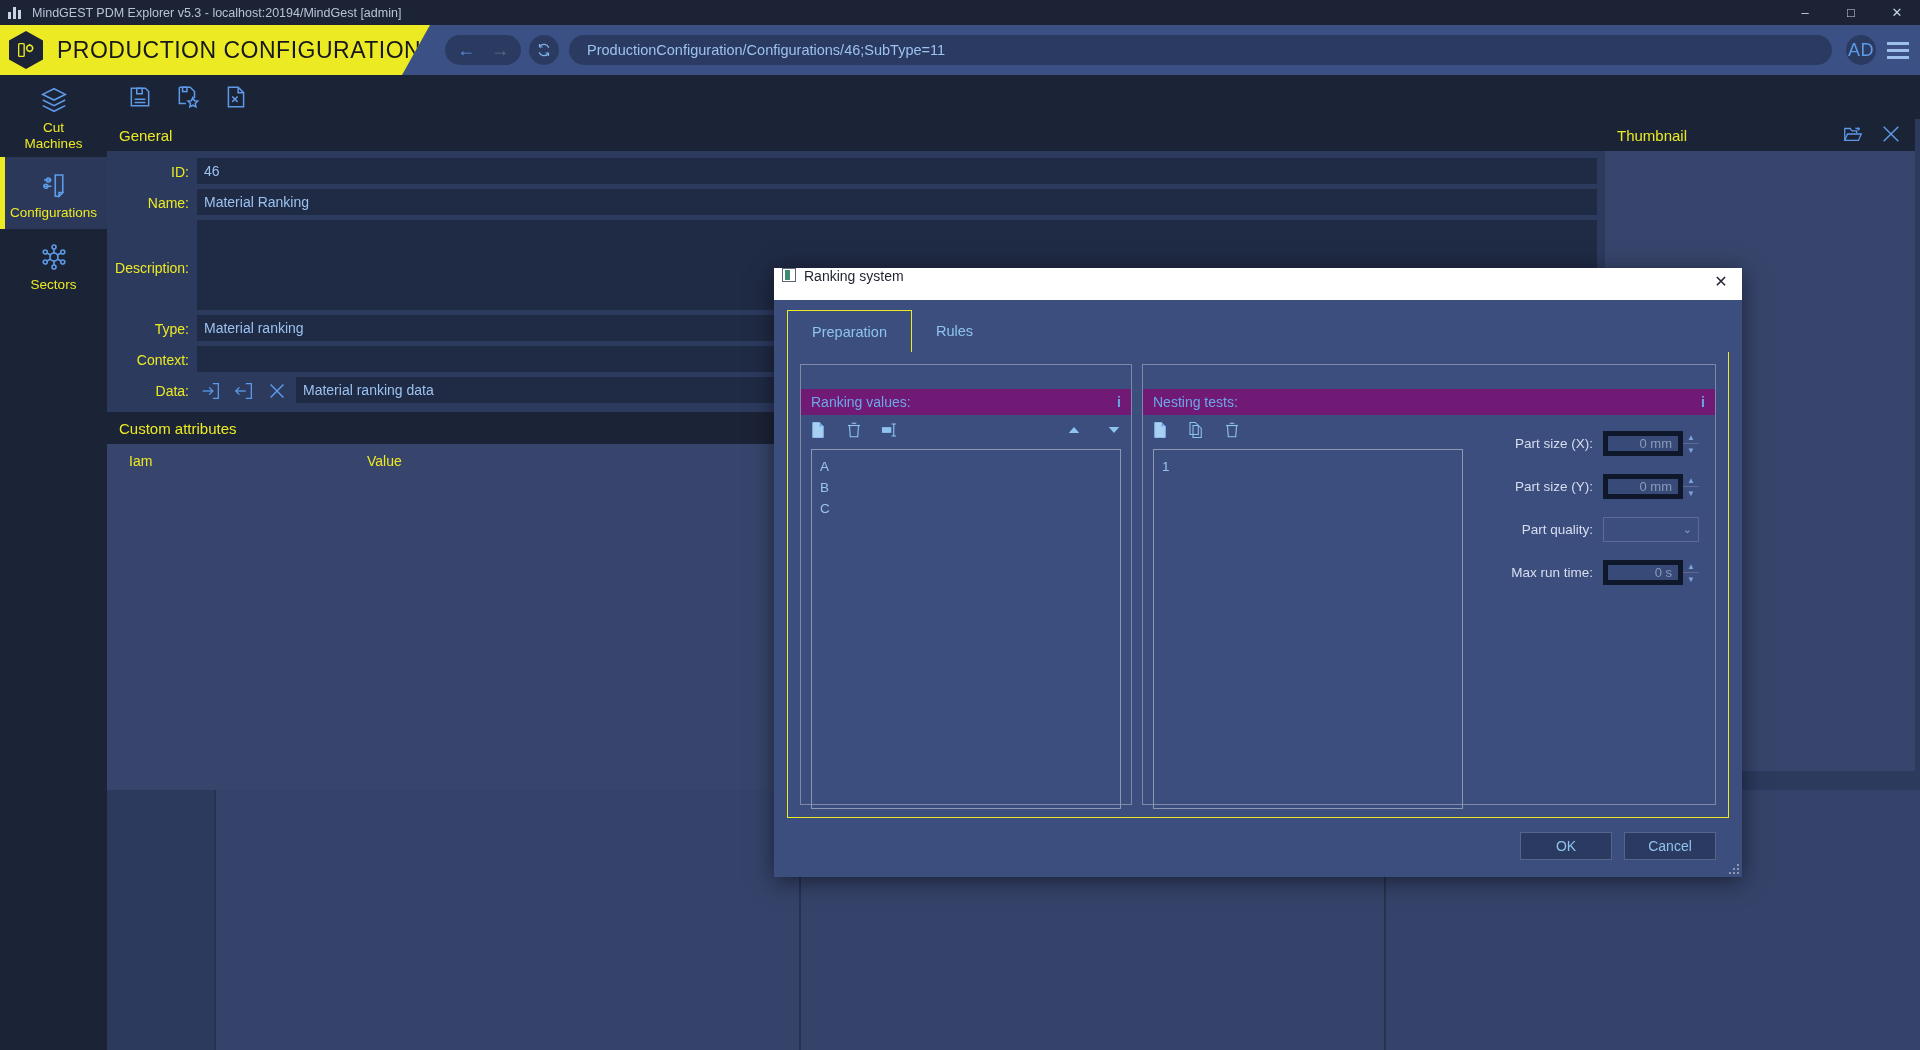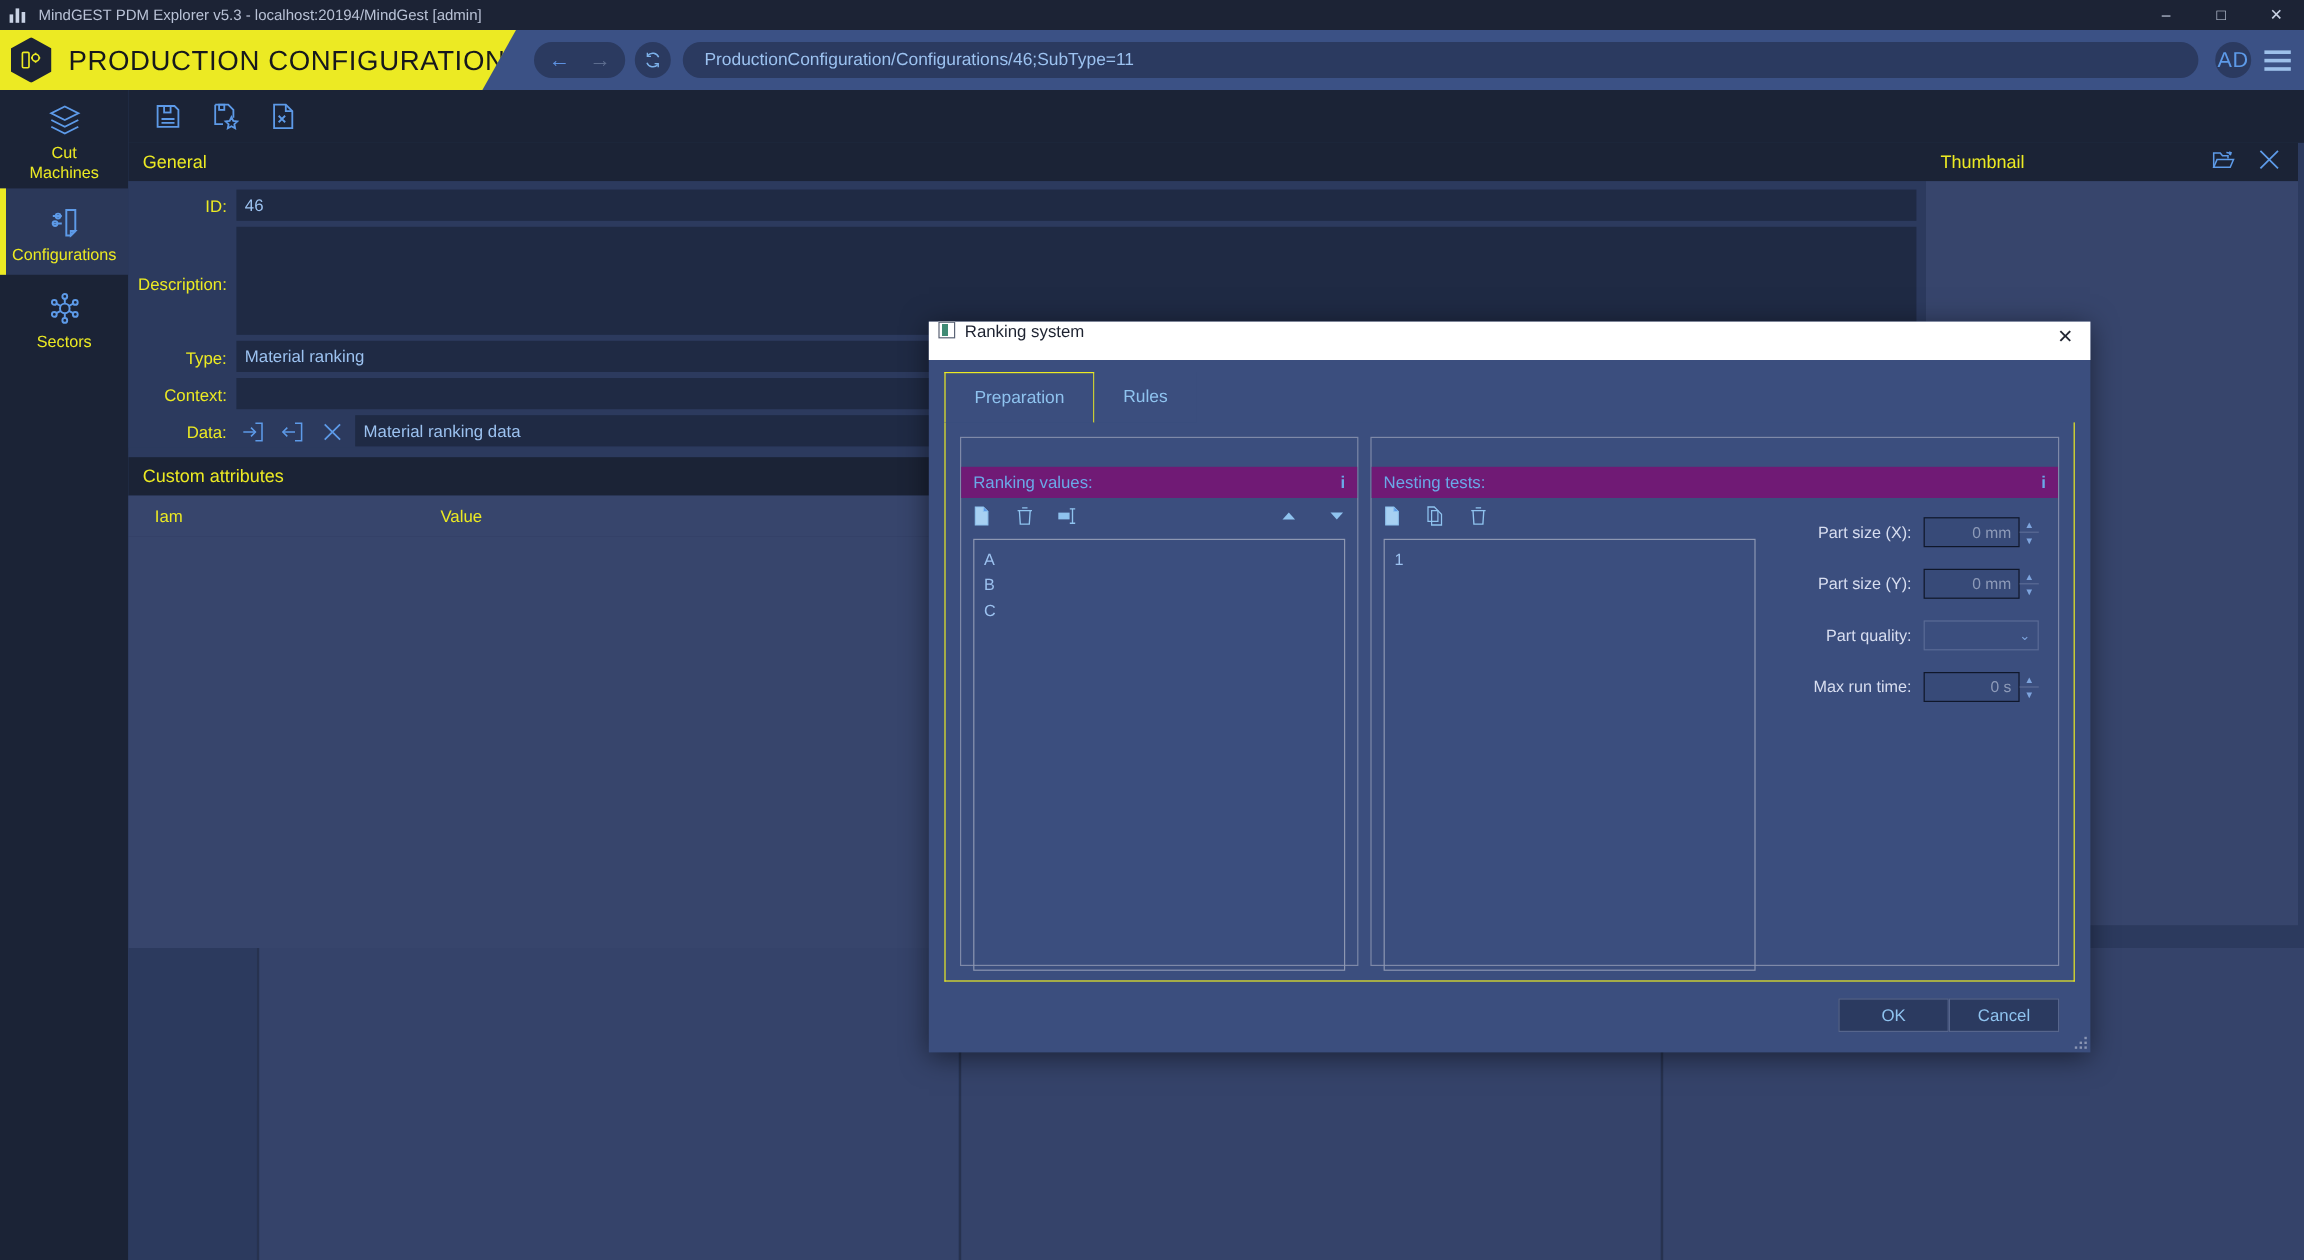--- a/index.html
+++ b/index.html
@@ -172,30 +172,30 @@
   .pt-spacer { margin-left: auto; display: flex; gap: 22px; }
   .listbox {
     margin: 0 10px 10px 10px; border: 1px solid #8d97b2; height: 360px;
     padding: 6px 8px; color: #9cc2f0; font-size: 13.5px; line-height: 21px;
   }
   .right-inner { display: flex; }
   .right-list { width: 330px; }
   .field-col { flex: 1; padding: 16px 16px 0 10px; }
   .frow2 { display: flex; align-items: center; margin-bottom: 18px; }
   .frow2 .lb { width: 120px; text-align: right; color: #d8def0; font-size: 13.5px; padding-right: 10px; }
-  .spin { width: 80px; height: 25px; background: #374a78; border: 1px solid #0f172a; color: #8d9ab8;
+  .spin { width: 80px; height: 25px; background: #374a78; border: 5px solid #0f172a; color: #8d9ab8;
           font-size: 13px; text-align: right; padding-right: 6px; display: flex; align-items: center; justify-content: flex-end; }
   .spin-btns { width: 16px; height: 25px; display: flex; flex-direction: column; }
   .spin-btns div { flex: 1; display: flex; align-items: center; justify-content: center; color: #7da4dd; font-size: 8px;
                    border-bottom: 1px solid #5b6b96; }
   .spin-btns div:last-child { border-bottom: none; }
   .combo { width: 96px; height: 25px; background: #3b4e7e; border: 1px solid #5b6b96; display: flex; align-items: center;
            justify-content: flex-end; padding-right: 6px; color: #7da4dd; font-size: 11px; }
 
-  .modal-footer { display: flex; justify-content: flex-end; padding: 14px 13px 0 0; }
+  .modal-footer { display: flex; justify-content: flex-end; gap: 12px; padding: 14px 13px 0 0; }
   .mbtn { width: 92px; height: 28px; background: #2b3a60; border: 1px solid #56658c; color: #8fc3ef;
           font-size: 14px; display: flex; align-items: center; justify-content: center; }
   .resize-grip { position: absolute; right: 3px; bottom: 3px; width: 10px; height: 10px; }
   .resize-grip i { position: absolute; width: 2px; height: 2px; background: #8b96b4; }
 </style>
 </head>
 <body>
 
 <div class="titlebar">
   <span class="tb-icon">
@@ -314,20 +314,24 @@
 
       <div class="left-col">
         <div class="section-head">
           <span>General</span>
         </div>
 
         <div class="form-area">
           <div class="frow">
             <div class="flabel">ID:</div>
             <input class="finput" readonly="" value="46" style="">
+          </div>
+          <div class="frow">
+            <div class="flabel">Name:</div>
+            <input class="finput" value="Material Ranking" style="">
           </div>
           <div class="frow">
             <div class="flabel" style="padding-top:40px">Description:</div>
             <textarea class="finput ftext" style=""></textarea>
           </div>
           <div class="frow">
             <div class="flabel">Type:</div>
             <input class="finput" readonly="" value="Material ranking" style="">
           </div>
           <div class="frow">

